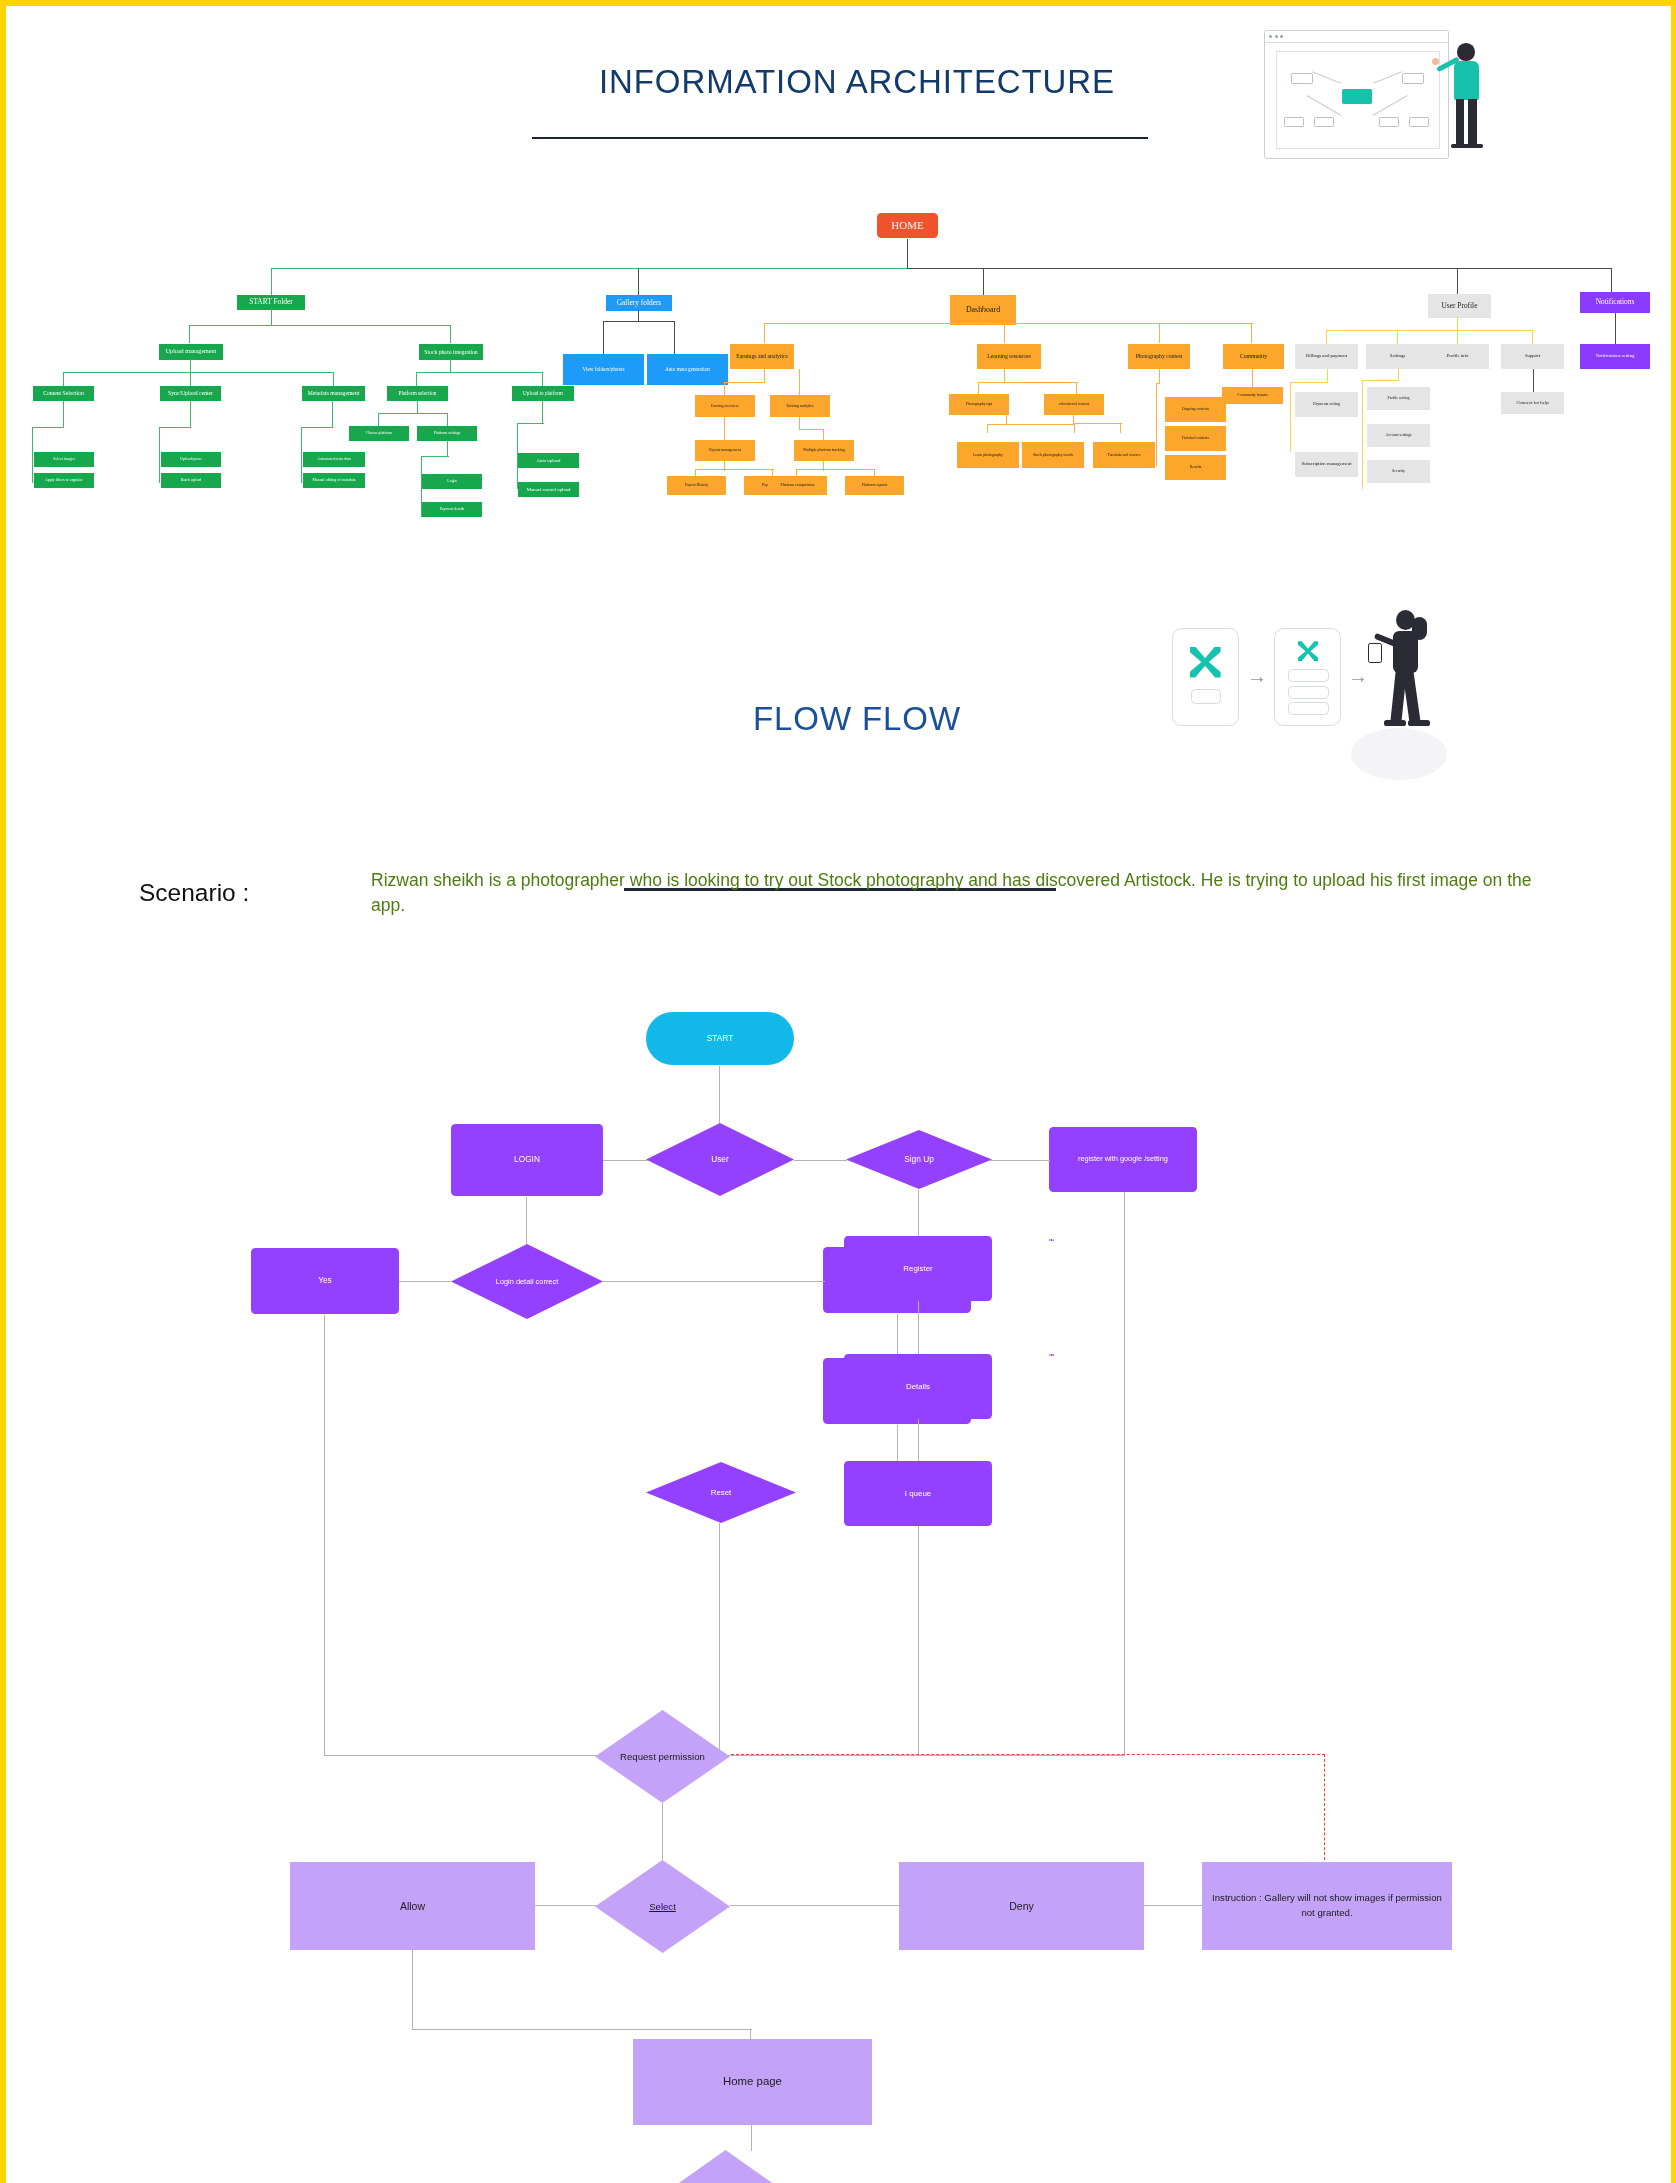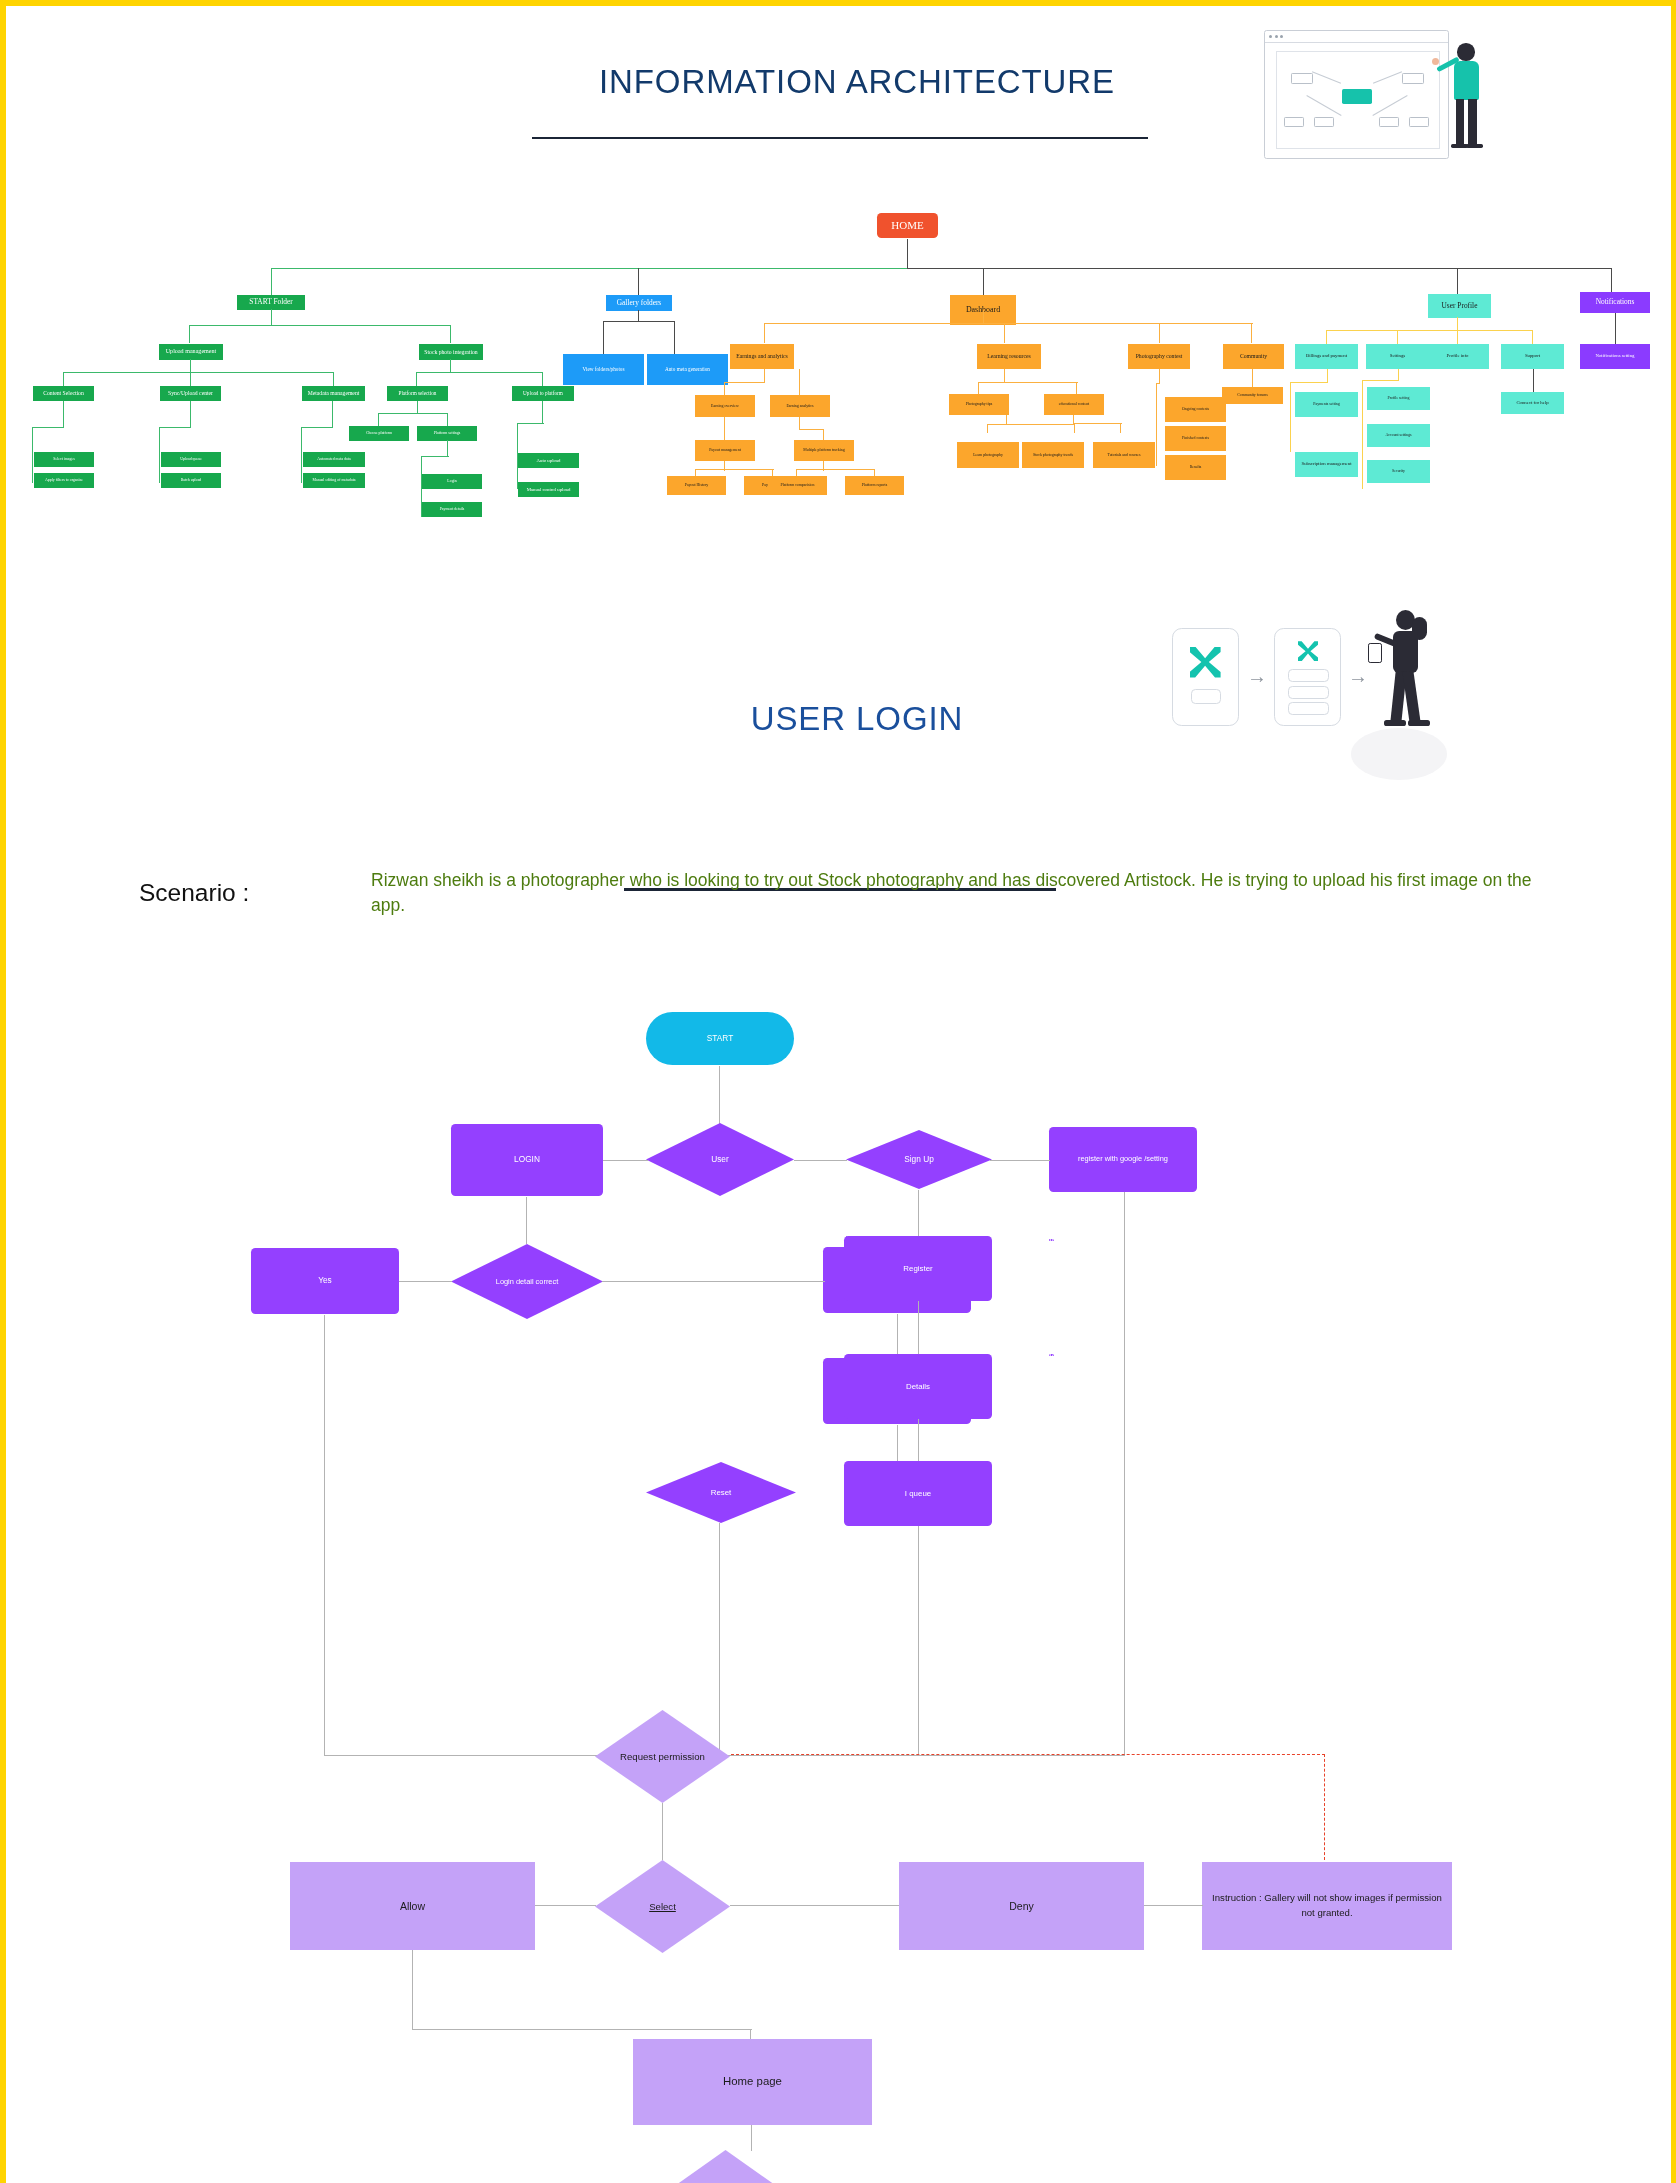--- a/index.html
+++ b/index.html
@@ -42,21 +42,21 @@
   }
   .node.sans{font-family:"Liberation Sans", sans-serif;}
   .w{color:#ffffff;}
   .k{color:#1b1b1b;}
 
   
   .c-home{background:#f0522d;}
   .c-green{background:#17a84d;}
   .c-blue{background:#1d9bf8;}
   .c-orange{background:#fca62c;}
-  .c-yellow{background:#5eead4;}
+  .c-yellow{background:#e5e5e5;}
   .c-purple{background:#8b3bff;}
   .c-violet{background:#9440ff;}
   .c-lav{background:#c4a2f8;}
   .c-cyan{background:#12b9e8;}
 
   
   .ln{position:absolute;background:#4a4a4a;}
   .ln.g{background:#3bb96b;}
   .ln.o{background:#fbb040;}
   .ln.y{background:#fbd24e;}
@@ -308,21 +308,21 @@
 <div class="node c-yellow k" style="left:1361px;top:418px;width:63px;height:23px;font-size:3.9px;">Account settings</div>
 <div class="node c-yellow k" style="left:1361px;top:454px;width:63px;height:23px;font-size:3.9px;">Security</div>
 
 <div class="ln" style="left:1527px;top:363px;width:1.3px;height:23px;"></div>
 <div class="node c-yellow k" style="left:1495px;top:386px;width:63px;height:22px;font-size:4.8px;">Connect for help</div>
 
 <div class="node c-purple w" style="left:1574px;top:286px;width:70px;height:21px;font-size:7.4px;">Notifications</div>
 <div class="ln" style="left:1609px;top:307px;width:1.3px;height:31px;"></div>
 <div class="node c-purple w" style="left:1574px;top:338px;width:70px;height:24.5px;font-size:4.8px;">Notifications setting</div>
 
-<div class="abs sec-title" id="uf-title">USER LOGIN</div>
+<div class="abs sec-title" id="uf-title">FLOW FLOW</div>
 <div class="abs" id="uf-rule"></div>
 
 <div class="ill" style="left:1166px;top:600px;width:262px;height:183px;">
   <div class="phone" style="left:0;top:22px;width:65px;height:96px;">
     <div class="ph-x" style="left:16.6px;top:17.5px;width:31px;height:31px;clip-path:polygon(0 0,18% 0,50% 38%,82% 0,100% 0,100% 18%,62% 50%,100% 82%,100% 100%,82% 100%,50% 62%,18% 100%,0 100%,0 82%,38% 50%,0 18%);"></div>
     <div class="ph-row" style="left:18.3px;top:60px;width:28px;height:13px;"></div>
   </div>
   <div class="arrowg" style="left:75px;top:60px;">→</div>
   <div class="phone" style="left:102px;top:22px;width:65px;height:96px;">
     <div class="ph-x" style="left:23px;top:12.2px;width:20px;height:20px;clip-path:polygon(0 0,18% 0,50% 38%,82% 0,100% 0,100% 18%,62% 50%,100% 82%,100% 100%,82% 100%,50% 62%,18% 100%,0 100%,0 82%,38% 50%,0 18%);"></div>

